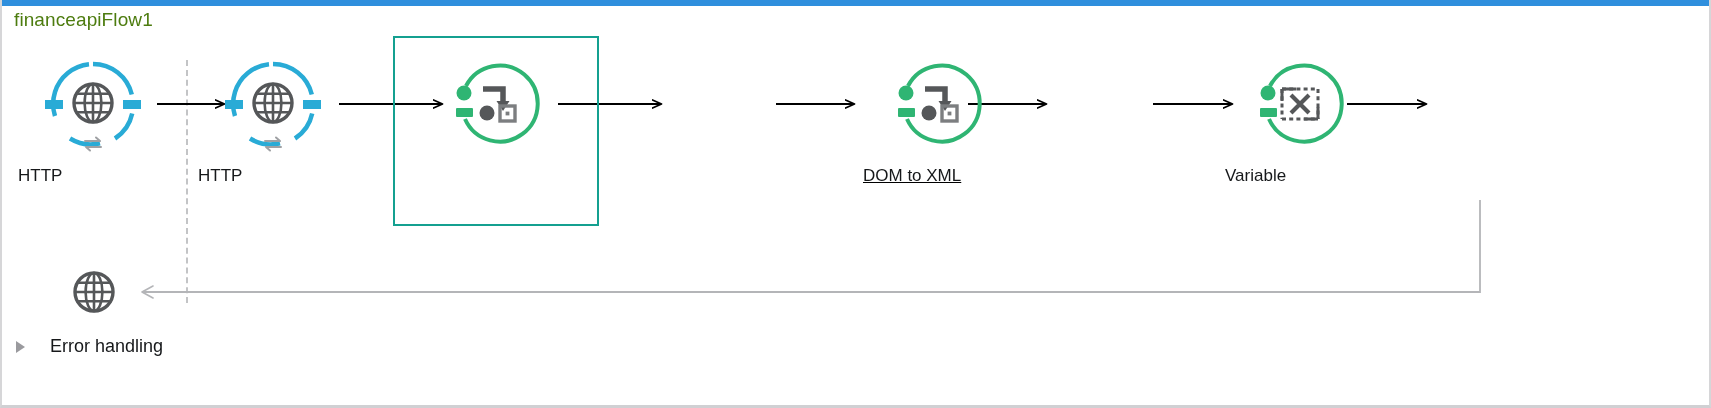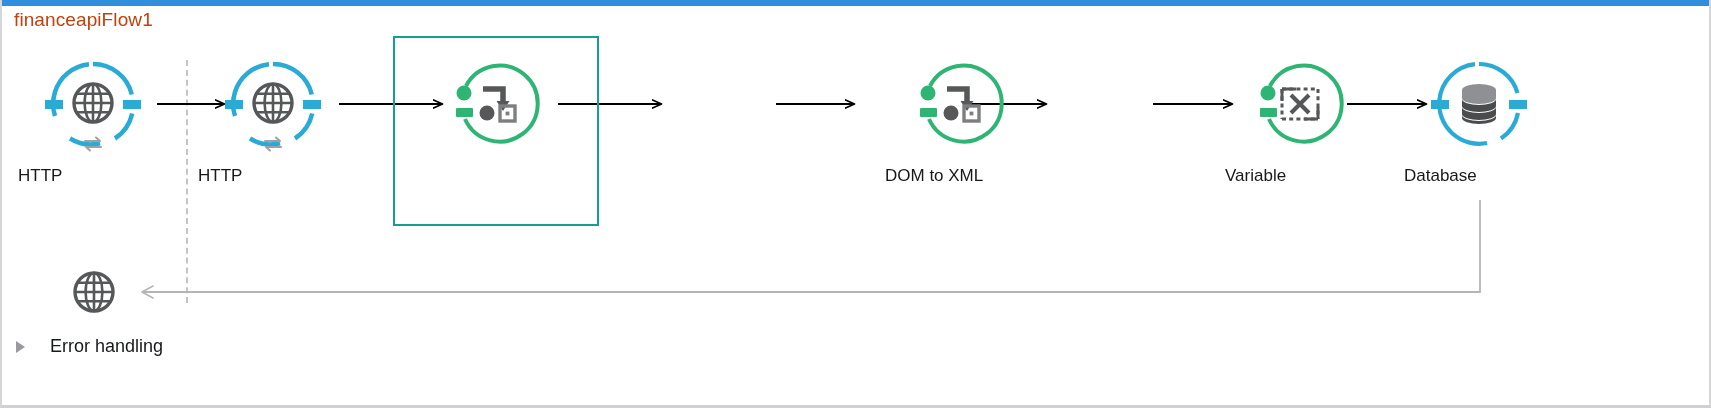--- a/index.html
+++ b/index.html
@@ -32,21 +32,21 @@
     height: 6px;
     background: #2f8fdd;
   }
 
   
   #flow-title {
     position: absolute;
     left: 12px;
     top: 9px;
     font-size: 19px;
-    color: #c2410c;
+    color: #4d7c0f;
     letter-spacing: 0.1px;
     white-space: nowrap;
   }
 
   
   #lane-divider {
     position: absolute;
     left: 184px;
     top: 60px;
     width: 0;
@@ -242,21 +242,21 @@
           <path d="M0.5,-3 L13.5,-3 L7,7 Z" fill="#555759"></path>
           <circle cx="-9" cy="9" r="7.5" fill="#555759"></circle>
           <rect x="4" y="2" width="15" height="15" fill="none" stroke="#7c7e80" stroke-width="3.4"></rect>
           <rect x="9.6" y="7.6" width="3.8" height="3.8" fill="#7c7e80"></rect>
         </g>
       </svg>
     </div>
   </div>
 
 
-  <div class="node" style="left:883px;">
+  <div class="node" style="left:861px;text-decoration:underline;">
     <div class="node-circle">
       <svg width="96" height="96" viewBox="0 0 96 96">
         <g fill="none" stroke="#2fb573" stroke-width="4">
           <path d="M18,30 A38,38 0 1,1 17,63"></path>
         </g>
         <circle cx="16" cy="37" r="7.5" fill="#2fb573"></circle>
         <rect x="8" y="52" width="17" height="9" rx="1" fill="#2fb573"></rect>
         <g transform="translate(48,48)">
           <path d="M-13,-15 L7,-15 L7,-2" fill="none" stroke="#555759" stroke-width="5.5" stroke-linejoin="miter"></path>
           <path d="M0.5,-3 L13.5,-3 L7,7 Z" fill="#555759"></path>
@@ -281,41 +281,20 @@
         <g transform="translate(48,48)">
           <path d="M-18,-15 L18,-15 M-18,15 L18,15 M-18,-15 L-18,15 M18,-15 L18,15" fill="none" stroke="#555759" stroke-width="3" stroke-dasharray="4 3.2"></path>
           <path d="M-18,-15 L-4,-15 M-18,-15 L-18,-3 M18,15 L4,15 M18,15 L18,3" fill="none" stroke="#555759" stroke-width="3"></path>
           <path d="M-9,-9 L9,9 M9,-9 L-9,9" fill="none" stroke="#555759" stroke-width="4.2" stroke-linecap="butt"></path>
         </g>
       </svg>
     </div>
     <div class="node-label">Variable</div>
   </div>
 
-  <div class="node" style="left:1402px;">
-    <div class="node-circle">
-      <svg width="96" height="96" viewBox="0 0 96 96">
-        <g fill="none" stroke="#29abd6" stroke-width="4.2">
-          <path d="M48,8 A40,40 0 0,1 86.5,37"></path>
-          <path d="M87,57 A40,40 0 0,1 70,82.5"></path>
-          <path d="M56,87 A40,40 0 0,1 8.4,44 A40,40 0 0,1 44,8.2"></path>
-        </g>
-        <rect x="0" y="44" width="18" height="9" fill="#29abd6"></rect>
-        <rect x="78" y="44" width="18" height="9" fill="#29abd6"></rect>
-        <g transform="translate(48,48)">
-          <ellipse cx="0" cy="-14" rx="17" ry="6" fill="#8e9093"></ellipse>
-          <path d="M-17,-14 L-17,-6 A17,6 0 0,0 17,-6 L17,-14 Z" fill="#8e9093"></path>
-          <path d="M-17,-5 L-17,2 A17,6 0 0,0 17,2 L17,-5 A17,6 0 0,1 -17,-5 Z" fill="#4a4c4e"></path>
-          <path d="M-17,3 L-17,10 A17,6 0 0,0 17,10 L17,3 A17,6 0 0,1 -17,3 Z" fill="#4a4c4e"></path>
-          <path d="M-17,11 L-17,14 A17,6 0 0,0 17,14 L17,11 A17,6 0 0,1 -17,11 Z" fill="#4a4c4e"></path>
-        </g>
-      </svg>
-    </div>
-    <div class="node-label">Database</div>
-  </div>
 
   <div id="return-endpoint">
     <svg width="48" height="48" viewBox="0 0 48 48">
       <g transform="translate(24,24)">
         <circle r="19" fill="none" stroke="#555759" stroke-width="3.4"></circle>
         <ellipse rx="8.4" ry="19" fill="none" stroke="#555759" stroke-width="2.6"></ellipse>
         <line x1="-19" y1="0" x2="19" y2="0" stroke="#555759" stroke-width="2.6"></line>
         <path d="M-17.4,-9.2 L17.4,-9.2 M-17.4,9.2 L17.4,9.2" stroke="#555759" stroke-width="2.4" fill="none"></path>
         <line x1="0" y1="-19" x2="0" y2="19" stroke="#555759" stroke-width="2.6"></line>
       </g>

